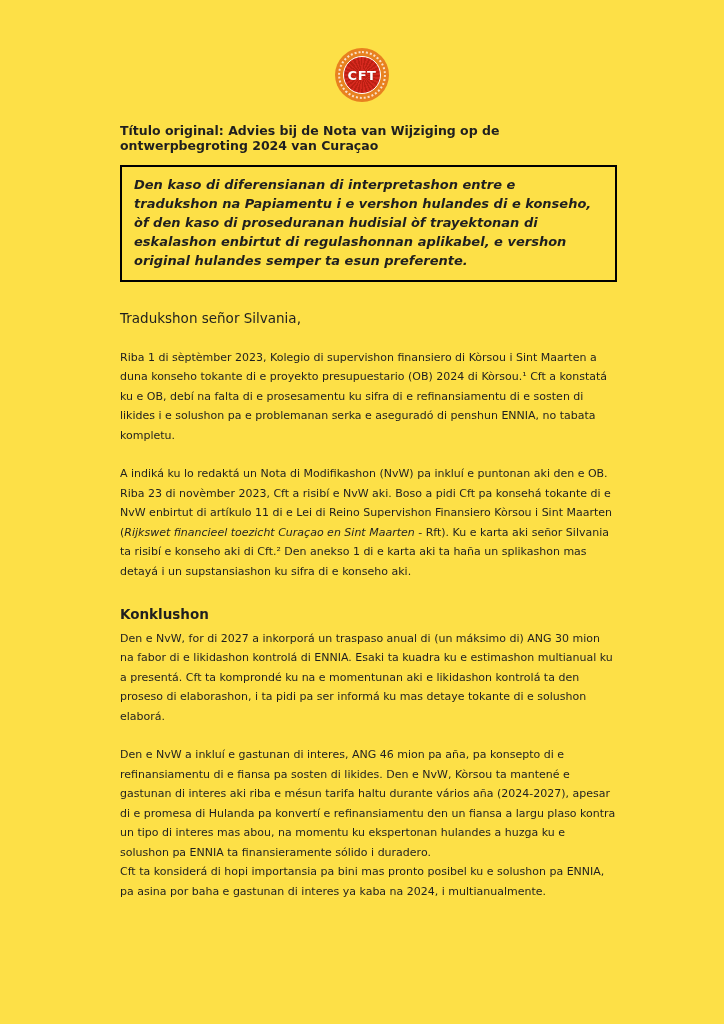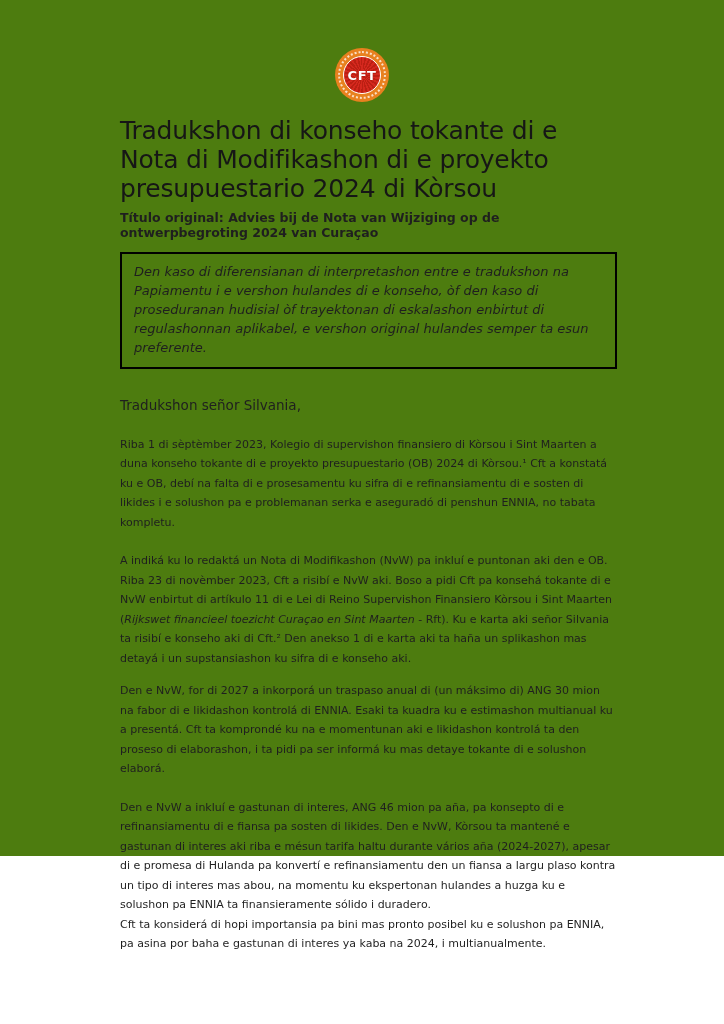--- a/index.html
+++ b/index.html
@@ -7,22 +7,22 @@
   body {
     width: 724px;
     height: 1024px;
     font-family: "DejaVu Sans", "Liberation Sans", sans-serif;
     color: #1f1f1f;
     position: relative;
     overflow: hidden;
   }
   .page {
     width: 724px;
-    height: 856px;
-    background: #4d7c0f;
+    height: 1024px;
+    background: #fde047;
     position: relative;
   }
 
   
   .logo {
     position: absolute;
     top: 48px;
     left: 50%;
     transform: translateX(-50%);
     width: 54px;
@@ -78,71 +78,72 @@
     color: #1f1f1f;
   }
   .disclaimer {
     margin-top: 12px;
     border: 2px solid #000000;
     padding: 8px 12px 10px 12px;
     font-style: italic;
     font-size: 13px;
     line-height: 19px;
     color: #1f1f1f;
+    font-weight: bold;
   }
   .salutation {
     margin-top: 27px;
     font-size: 13.5px;
     line-height: 19.5px;
   }
   p.body-par {
     margin-top: 19px;
     font-size: 11px;
     line-height: 19.5px;
     color: #1f1f1f;
   }
   h2.section-heading {
     margin-top: 24px;
     font-size: 13.5px;
     line-height: 19.5px;
     font-weight: bold;
     color: #1f1f1f;
   }
   p.after-heading {
-    margin-top: 13px;
+    margin-top: 4px;
   }
   .it { font-style: italic; }
 </style>
 </head>
 <body>
 
 <div class="page">
 
   <div class="logo">
     <span class="logo-ring"></span>
     <span class="logo-inner">
       <span class="logo-text">CFT</span>
     </span>
   </div>
 
   <div class="content">
 
-    <h1 class="title">Tradukshon di konseho tokante di e Nota di Modifikashon di e proyekto presupuestario 2024 di Kòrsou</h1>
 
     <div class="subtitle">Título original: Advies bij de Nota van Wijziging op de ontwerpbegroting 2024 van Curaçao</div>
 
     <div class="disclaimer">
       <span>Den kaso di diferensianan di interpretashon entre e tradukshon na Papiamentu i e vershon hulandes di e konseho, òf den kaso di proseduranan hudisial òf trayektonan di eskalashon enbirtut di regulashonnan aplikabel, e vershon original hulandes semper ta esun preferente.</span>
     </div>
 
     <p class="salutation">Tradukshon señor Silvania,</p>
 
     <p class="body-par">Riba 1 di sèptèmber 2023, Kolegio di supervishon finansiero di Kòrsou i Sint Maarten a duna konseho tokante di e proyekto presupuestario (OB) 2024 di Kòrsou.¹ Cft a konstatá ku e OB, debí na falta di e prosesamentu ku sifra di e refinansiamentu di e sosten di likides i e solushon pa e problemanan serka e aseguradó di penshun ENNIA, no tabata kompletu.</p>
 
     <p class="body-par"><span>A indiká ku lo redaktá un Nota di Modifikashon (NvW) pa inkluí e puntonan aki den e OB. Riba 23 di novèmber 2023, Cft a risibí e NvW aki. Boso a pidi Cft pa konsehá tokante di e NvW enbirtut di artíkulo 11 di e Lei di Reino Supervishon Finansiero Kòrsou i Sint Maarten (</span><span class="it">Rijkswet financieel toezicht Curaçao en Sint Maarten</span><span> - Rft). Ku e karta aki señor Silvania ta risibí e konseho aki di Cft.² Den anekso 1 di e karta aki ta haña un splikashon mas detayá i un supstansiashon ku sifra di e konseho aki.</span></p>
 
+    <h2 class="section-heading">Konklushon</h2>
 
     <p class="body-par after-heading">Den e NvW, for di 2027 a inkorporá un traspaso anual di (un máksimo di) ANG 30 mion na fabor di e likidashon kontrolá di ENNIA. Esaki ta kuadra ku e estimashon multianual ku a presentá. Cft ta komprondé ku na e momentunan aki e likidashon kontrolá ta den proseso di elaborashon, i ta pidi pa ser informá ku mas detaye tokante di e solushon elaborá.</p>
 
     <p class="body-par"><span>Den e NvW a inkluí e gastunan di interes, ANG 46 mion pa aña, pa konsepto di e refinansiamentu di e fiansa pa sosten di likides. Den e NvW, Kòrsou ta mantené e gastunan di interes aki riba e mésun tarifa haltu durante vários aña (2024-2027), apesar di e promesa di Hulanda pa konvertí e refinansiamentu den un fiansa a largu plaso kontra un tipo di interes mas abou, na momentu ku ekspertonan hulandes a huzga ku e solushon pa ENNIA ta finansieramente sólido i duradero.</span><br><span>Cft ta konsiderá di hopi importansia pa bini mas pronto posibel ku e solushon pa ENNIA, pa asina por baha e gastunan di interes ya kaba na 2024, i multianualmente.</span></p>
 
   </div>
 </div>
 
 </body></html>

